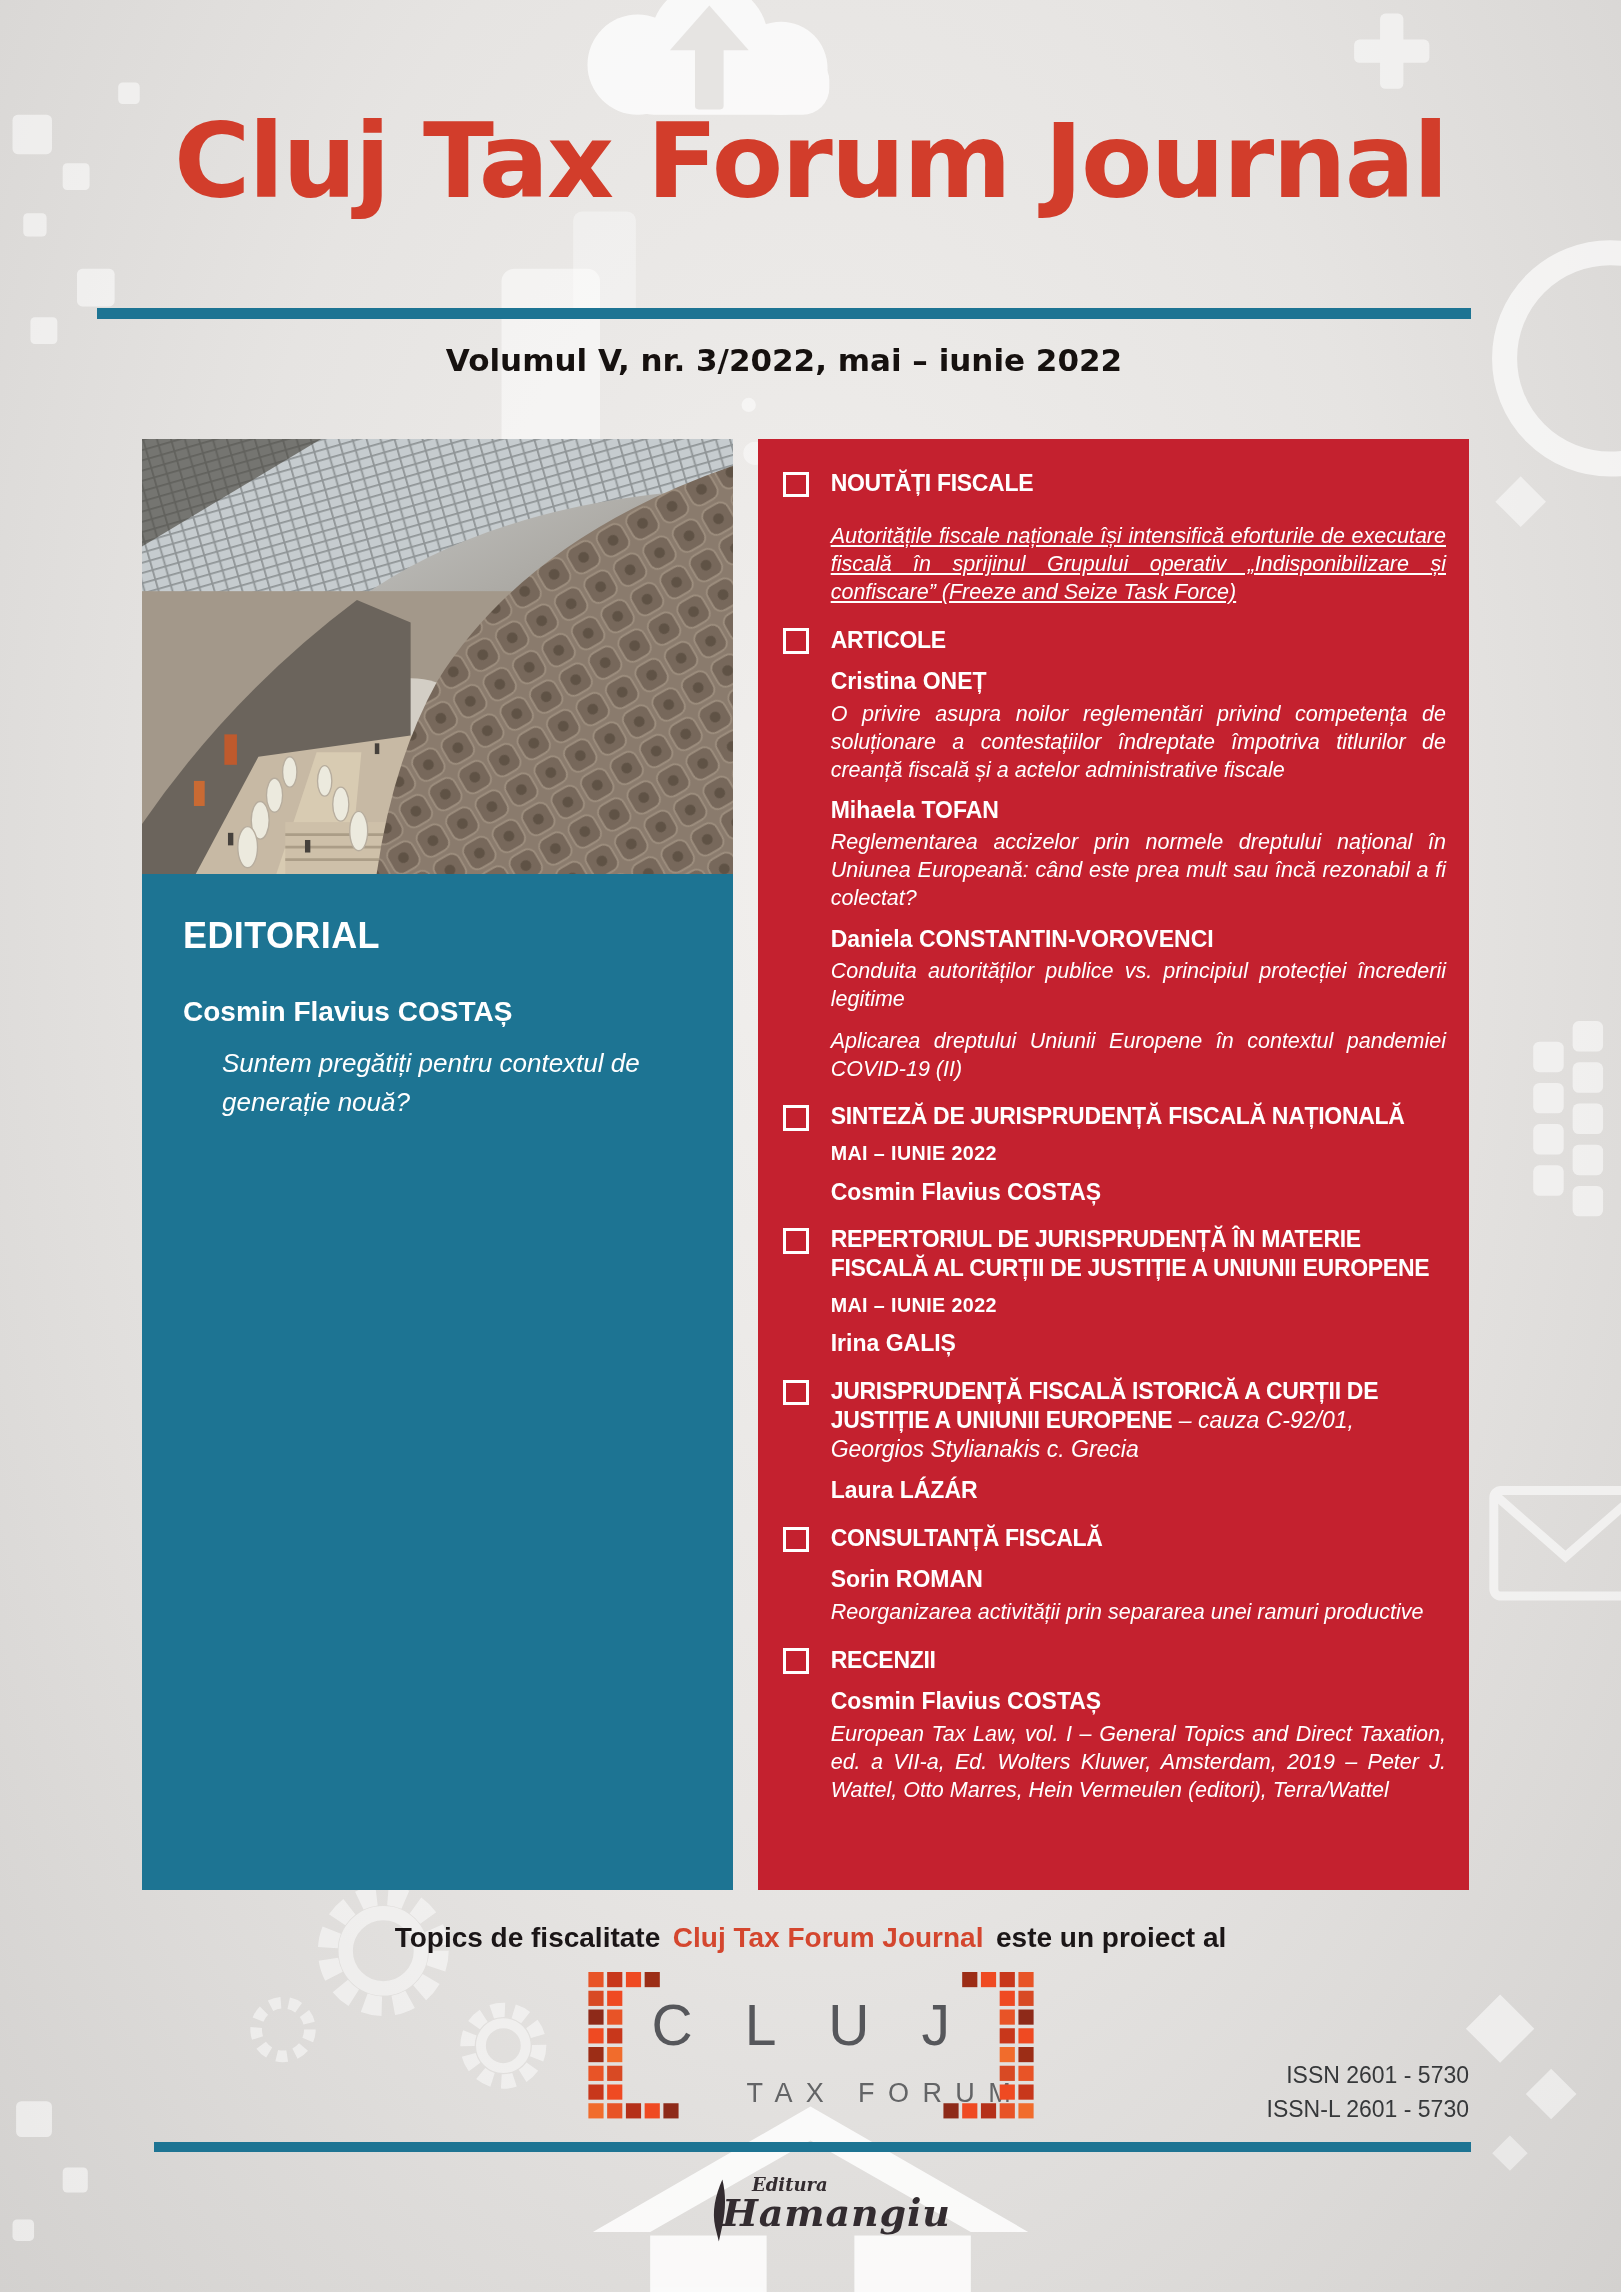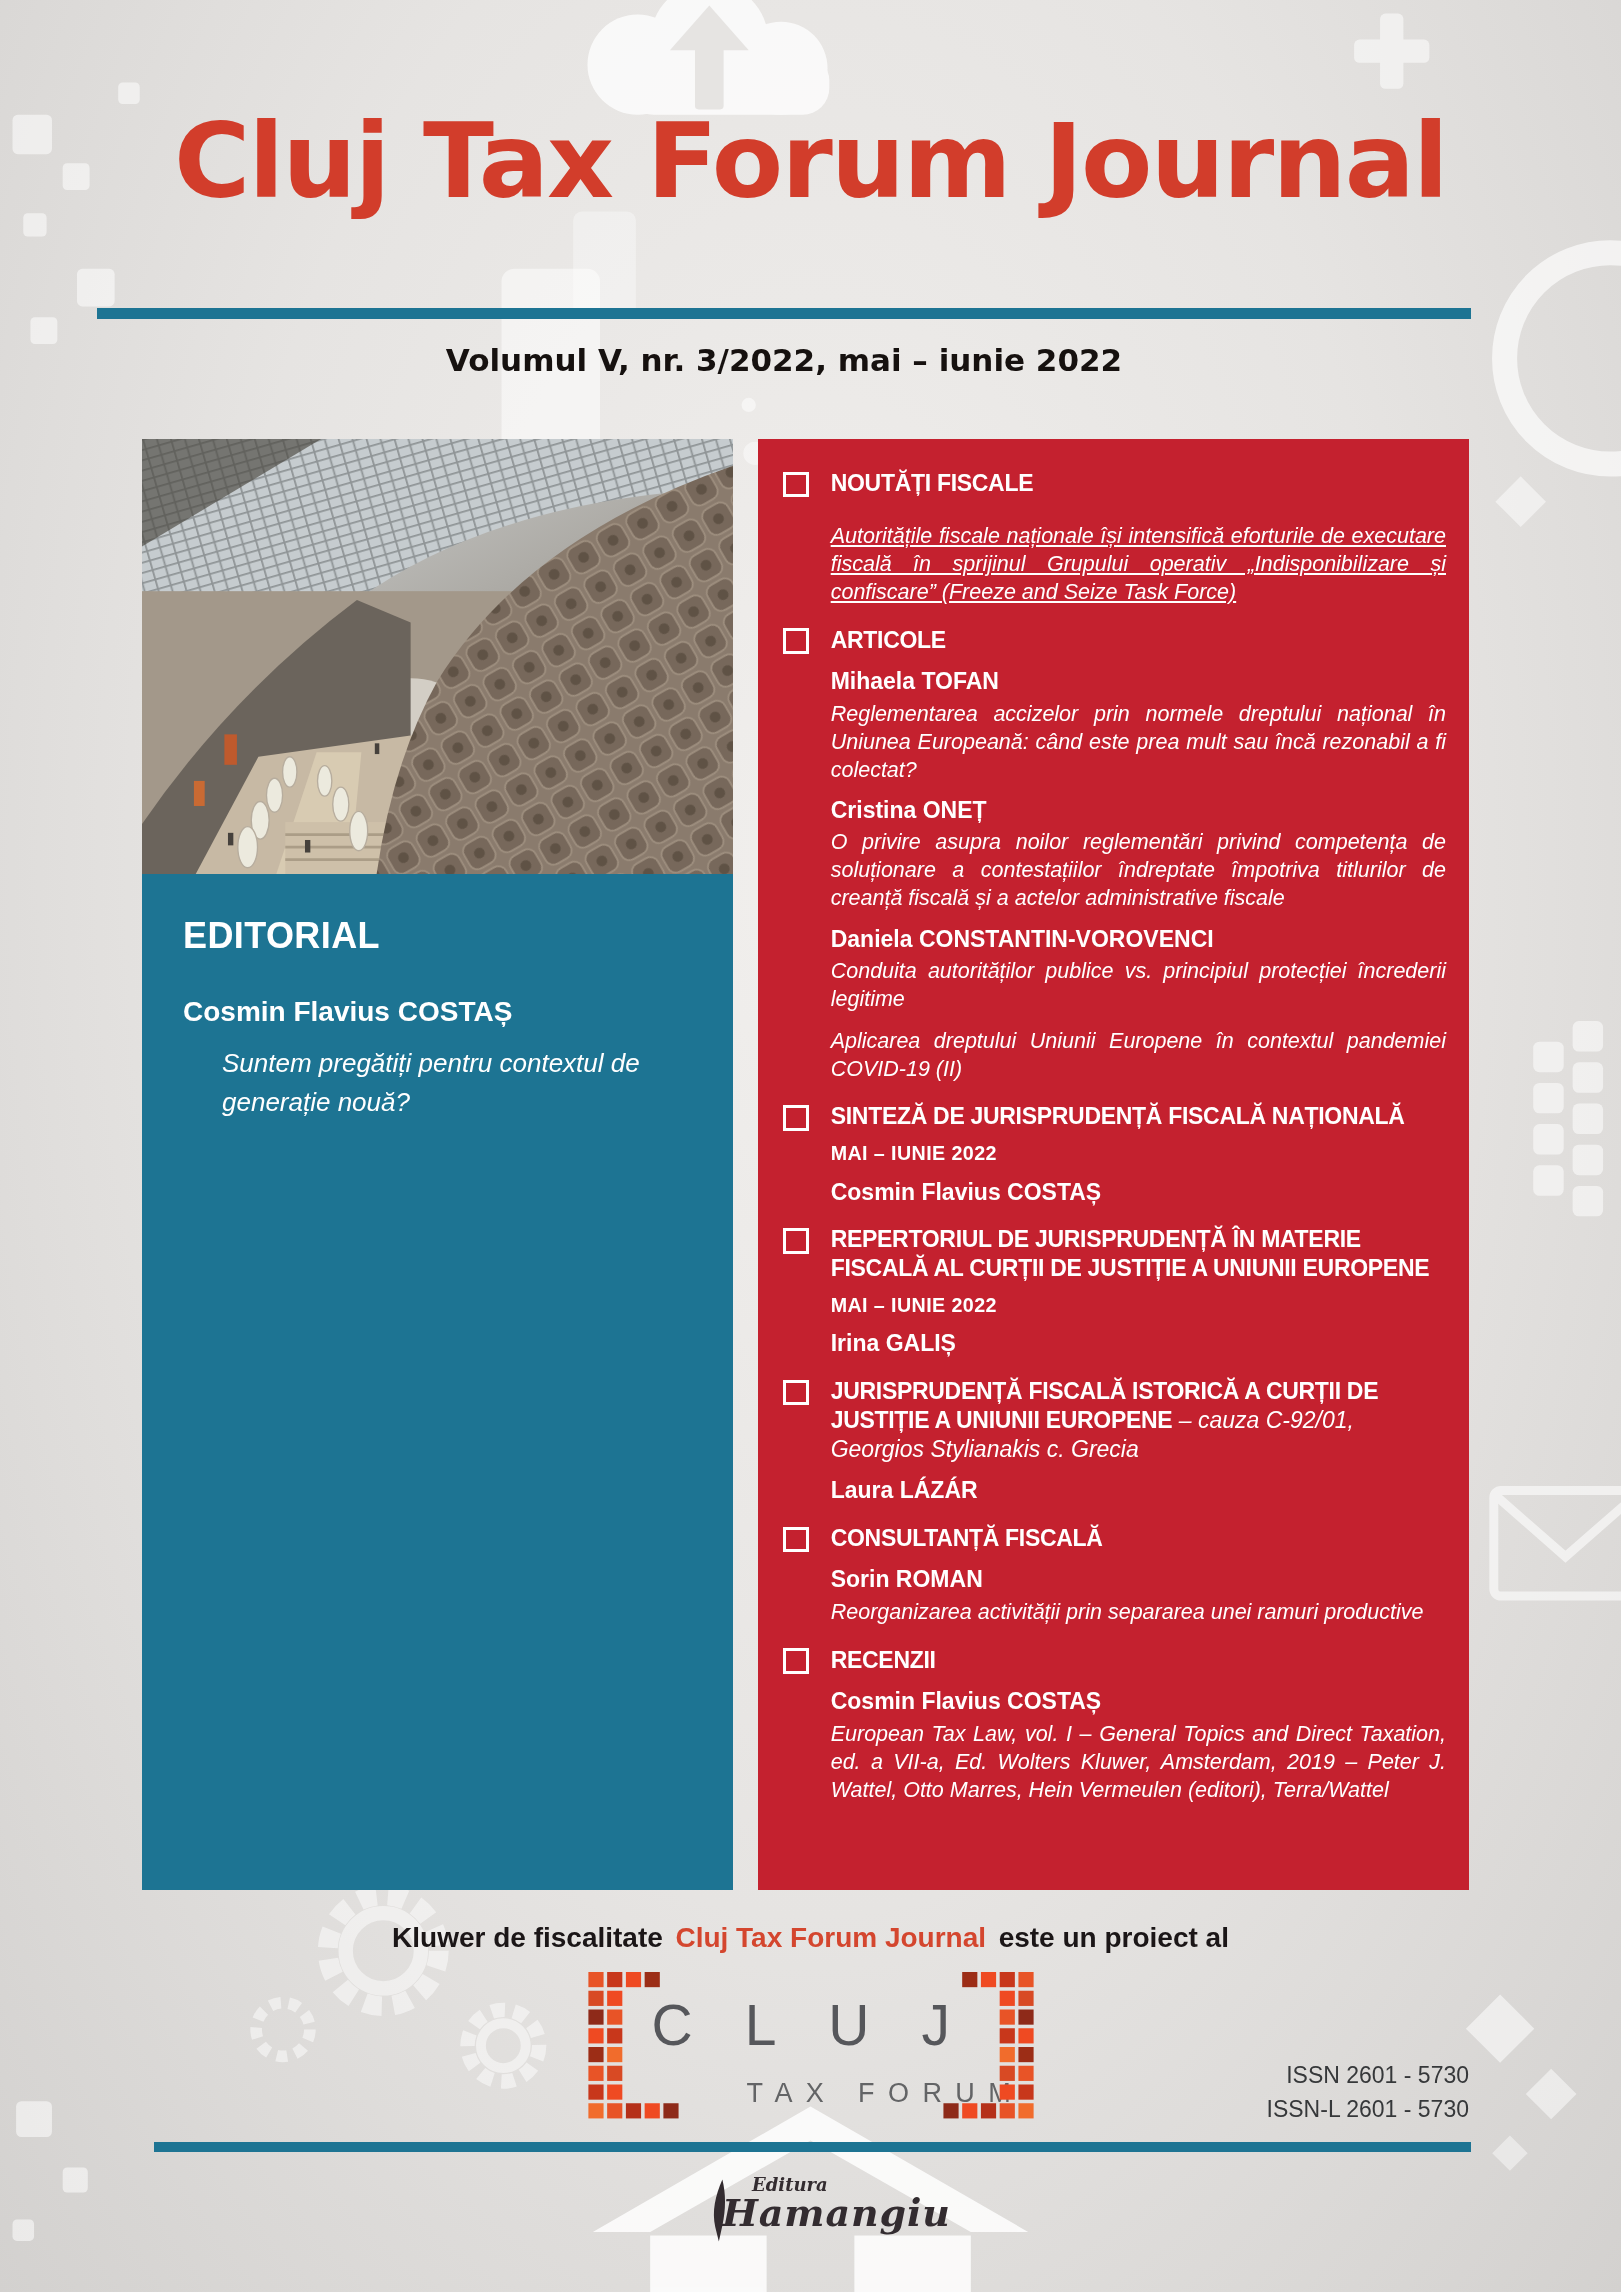--- a/index.html
+++ b/index.html
@@ -210,28 +210,28 @@
         <div class="sec-label">NOUTĂȚI FISCALE</div>
         <div class="sec-lead">Autoritățile fiscale naționale își intensifică eforturile de executare fiscală în sprijinul Grupului operativ „Indisponibilizare și confiscare” (Freeze and Seize Task Force)</div>
       </div>
     </div>
 
     <div class="sec">
       <div class="tick"></div>
       <div class="sec-body">
         <div class="sec-label">ARTICOLE</div>
         <div class="item">
+          <div class="item-author">Cristina ONEȚ</div>
+          <div class="item-title">O privire asupra noilor reglementări privind competența de soluționare a contestațiilor îndreptate împotriva titlurilor de creanță fiscală și a actelor administrative fiscale</div>
+        </div>
+        <div class="item">
           <div class="item-author">Mihaela TOFAN</div>
           <div class="item-title">Reglementarea accizelor prin normele dreptului național în Uniunea Europeană: când este prea mult sau încă rezonabil a fi colectat?</div>
         </div>
         <div class="item">
-          <div class="item-author">Cristina ONEȚ</div>
-          <div class="item-title">O privire asupra noilor reglementări privind competența de soluționare a contestațiilor îndreptate împotriva titlurilor de creanță fiscală și a actelor administrative fiscale</div>
-        </div>
-        <div class="item">
           <div class="item-author">Daniela CONSTANTIN-VOROVENCI</div>
           <div class="item-title">Conduita autorităților publice vs. principiul protecției încrederii legitime</div>
         </div>
         <div class="item">
           <div class="item-title">Aplicarea dreptului Uniunii Europene în contextul pandemiei COVID-19 (II)</div>
         </div>
       </div>
     </div>
 
     <div class="sec">
@@ -284,21 +284,21 @@
         <div class="item">
           <div class="item-author">Cosmin Flavius COSTAȘ</div>
           <div class="item-title">European Tax Law, vol. I – General Topics and Direct Taxation, ed. a VII-a, Ed. Wolters Kluwer, Amsterdam, 2019 – Peter J. Wattel, Otto Marres, Hein Vermeulen (editori), Terra/Wattel</div>
         </div>
       </div>
     </div>
 
   </div>
 
   <div class="brandline">
-    <span>Kluwer de fiscalitate</span><span class="brand">Cluj Tax Forum Journal</span><span>este un proiect al</span>
+    <span>Topics de fiscalitate</span><span class="brand">Cluj Tax Forum Journal</span><span>este un proiect al</span>
   </div>
 
   <div class="logo">
     <div class="logo-inner">
       <svg class="bracket l" width="99" height="150" viewBox="0 0 110 168">
         <g>
           <rect x="0" y="0" width="17" height="17" fill="#e85427"></rect>
             <rect x="21" y="0" width="17" height="17" fill="#c8371b"></rect>
             <rect x="42" y="0" width="17" height="17" fill="#ef4a22"></rect>
             <rect x="63" y="0" width="17" height="17" fill="#9c2d16"></rect>

